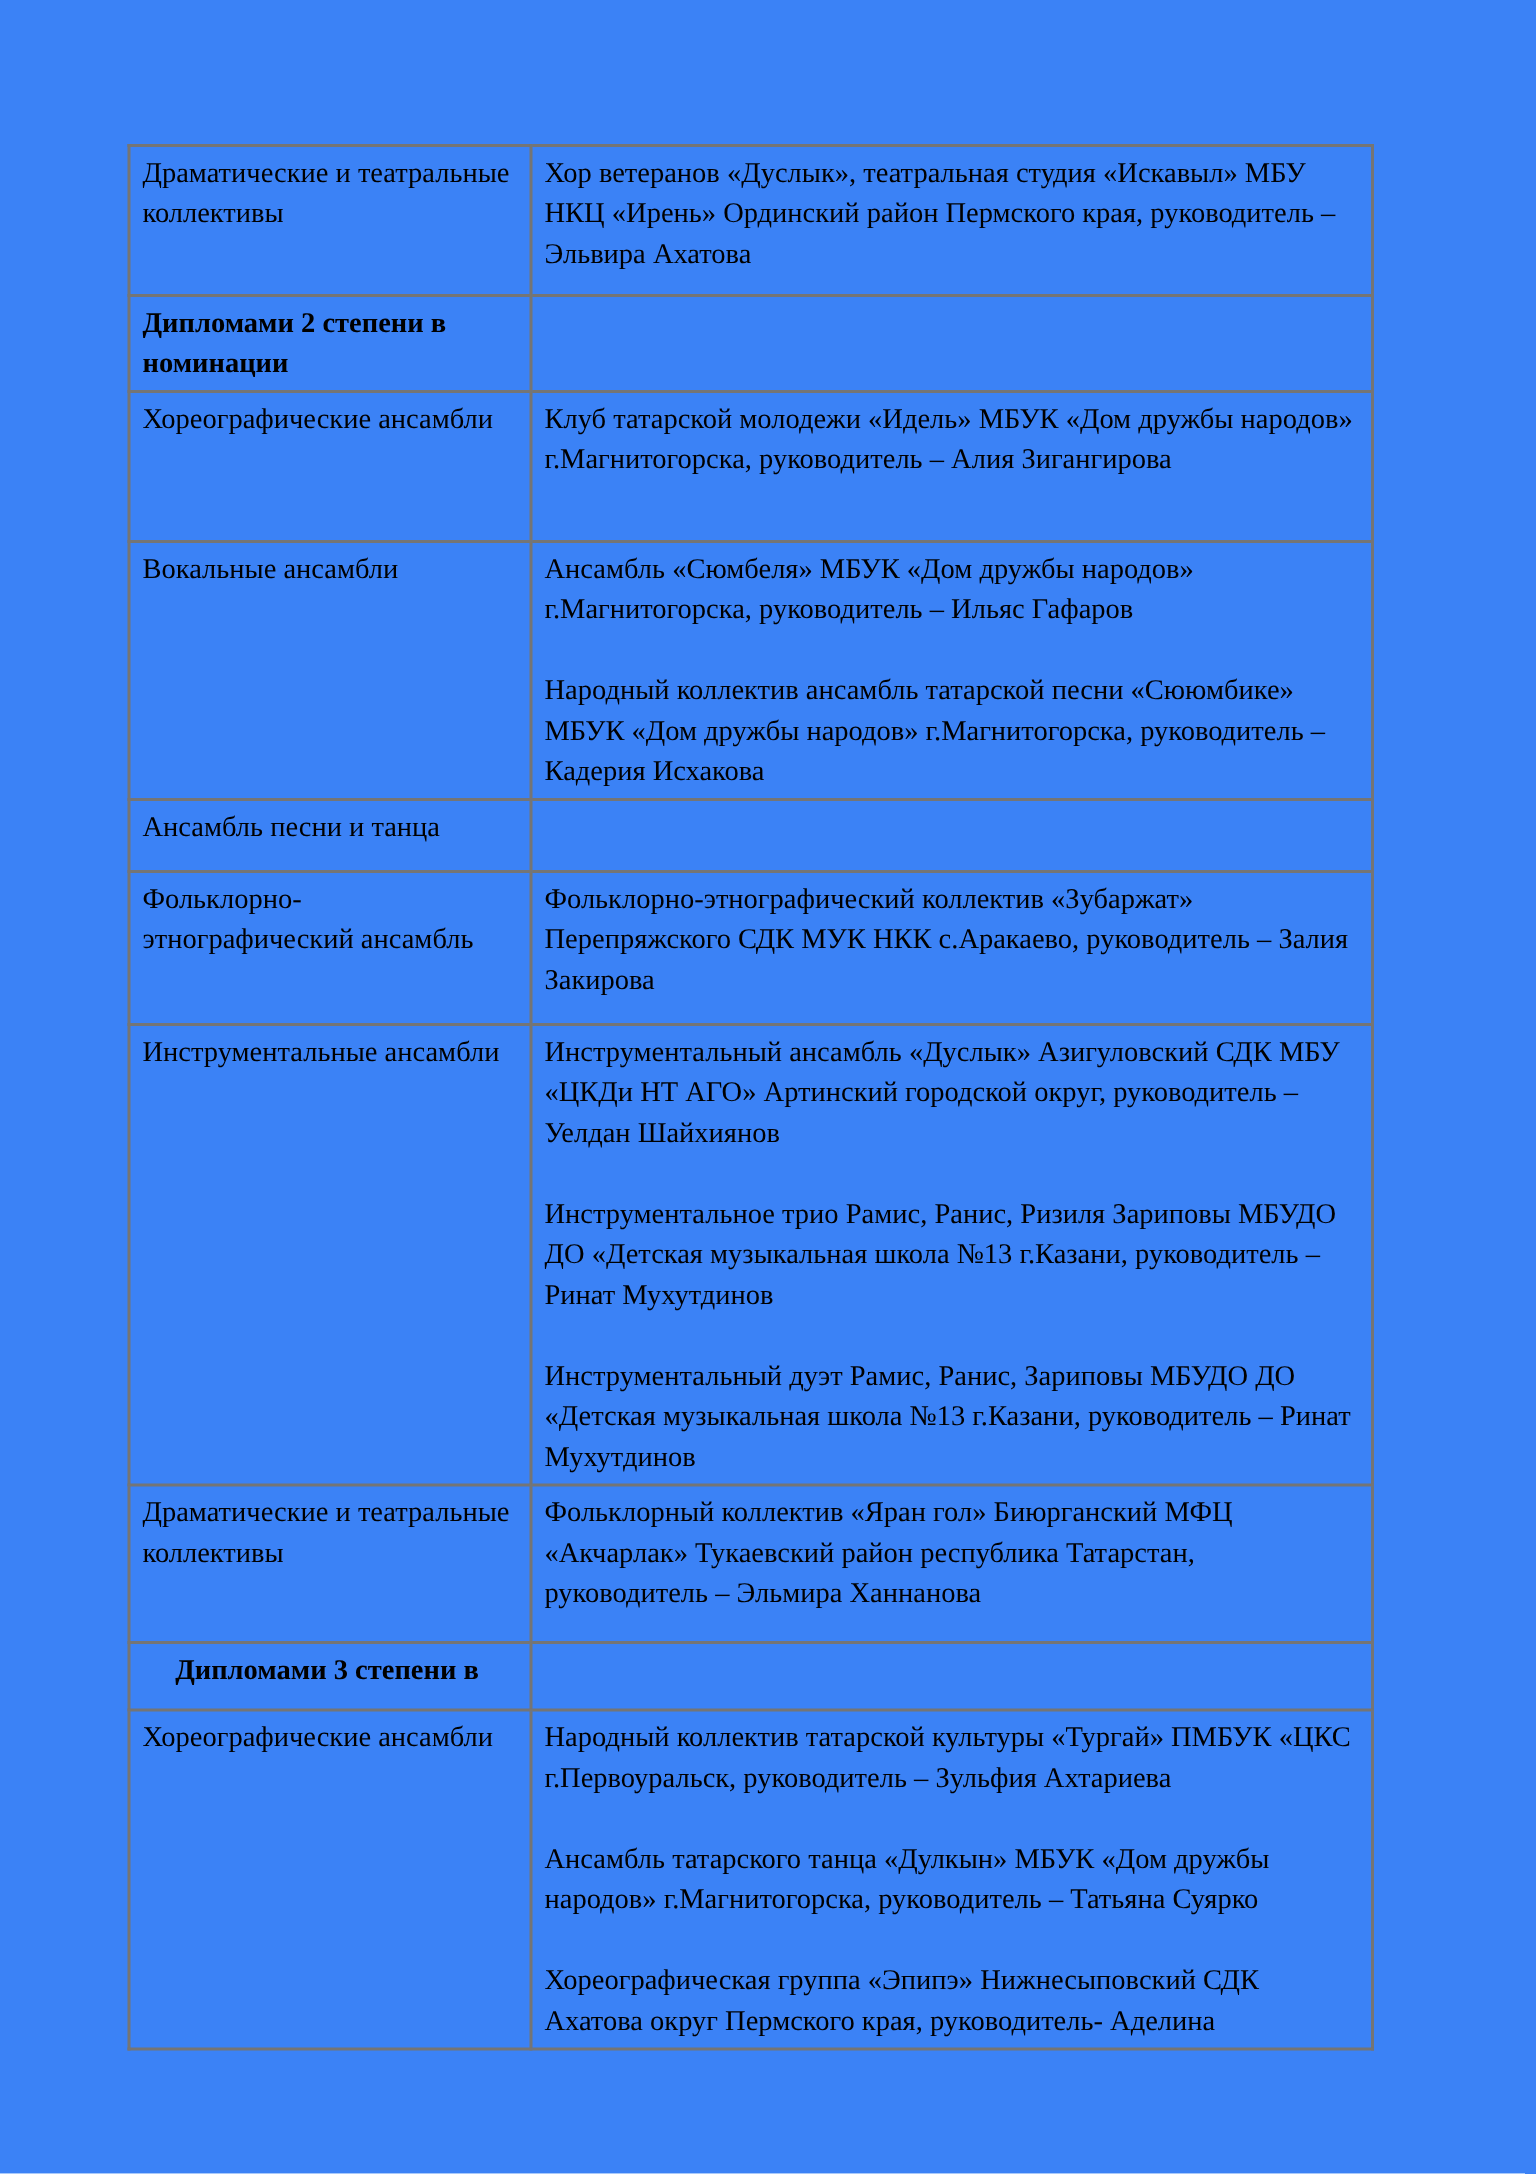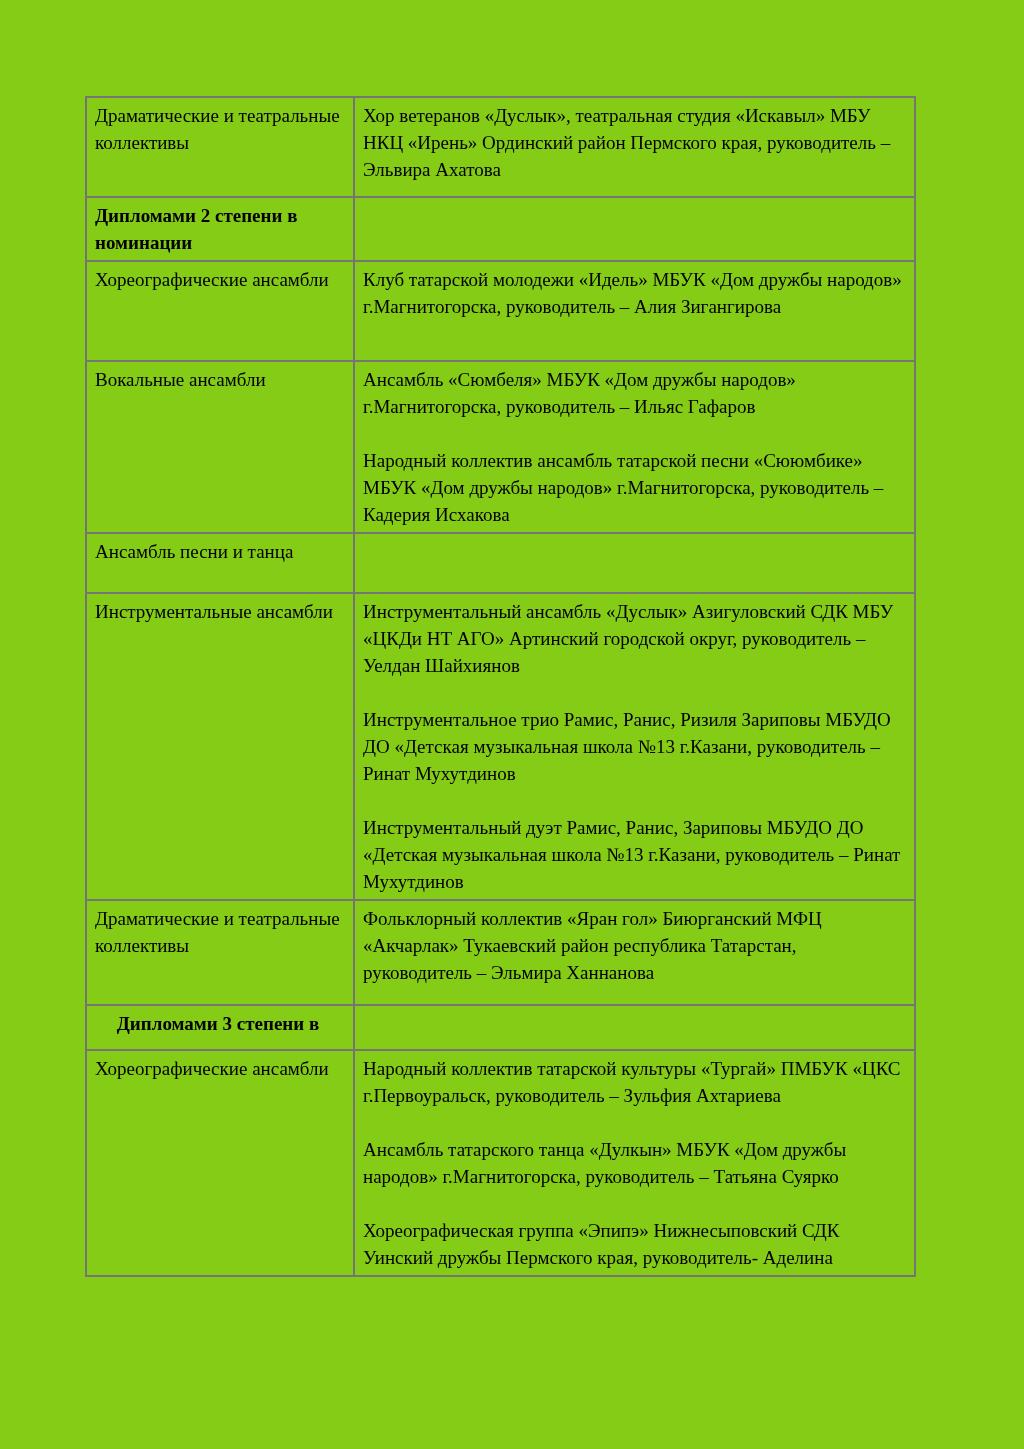--- a/index.html
+++ b/index.html
@@ -11,21 +11,21 @@
   body {
     width: 1024px;
     height: 1449px;
     position: relative;
     font-family: "Liberation Serif", "DejaVu Serif", serif;
     color: #000000;
   }
   .page {
     position: absolute;
     inset: 0;
-    background: #84cc16;
+    background: #3b82f6;
     overflow: hidden;
   }
   table.awards {
     position: absolute;
     left: 85px;
     top: 96px;
     width: 829px;
     border-collapse: collapse;
     table-layout: fixed;
   }
@@ -41,21 +41,21 @@
   td.bold-cell { font-weight: bold; }
   td.indent { padding-left: 14px; border-radius: 20px; }
   .cell-text p {
     margin: 0 0 27px 0;
   }
   .cell-text p:last-child { margin-bottom: 0; }
   tr.r0 { height: 100px; }
   tr.r1 { height: 56px;  }
   tr.r2 { height: 100px; }
   tr.r3 { height: 167px; }
-  tr.r4 { height: 60px;  }
+  tr.r4 { height: 48px;  }
   tr.r5 { height: 102px; }
   tr.r6 { height: 293px; }
   tr.r7 { height: 105px; }
   tr.r8 { height: 45px; text-align: center;  }
   tr.r9 { height: 200px; }
 </style>
 </head>
 <body>
 
 <div class="page">
@@ -115,20 +115,32 @@
       <tr class="r4">
         <td class="nomination">
           <div class="cell-text">
               <p>Ансамбль песни и танца</p>
             </div>
         </td>
         <td>
             <div class="cell-text"></div>
           </td>
       </tr>
+      <tr class="r5">
+        <td class="nomination">
+          <div class="cell-text">
+              <p>Фольклорно-этнографический ансамбль</p>
+            </div>
+        </td>
+        <td>
+          <div class="cell-text">
+            <p>Фольклорно-этнографический коллектив «Зубаржат» Перепряжского СДК МУК НКК с.Аракаево, руководитель – Залия Закирова</p>
+          </div>
+        </td>
+      </tr>
       <tr class="r6">
         <td class="nomination">
           <div class="cell-text">
               <p>Инструментальные ансамбли</p>
             </div>
         </td>
         <td>
           <div class="cell-text">
             <p>Инструментальный ансамбль «Дуслык» Азигуловский СДК МБУ «ЦКДи НТ АГО» Артинский городской округ, руководитель – Уелдан Шайхиянов</p>
             <p>Инструментальное трио Рамис, Ранис, Ризиля Зариповы МБУДО ДО «Детская музыкальная школа №13 г.Казани, руководитель – Ринат Мухутдинов</p>
@@ -161,19 +173,19 @@
       <tr class="r9">
         <td class="nomination">
           <div class="cell-text">
               <p>Хореографические ансамбли</p>
             </div>
         </td>
         <td>
           <div class="cell-text">
             <p>Народный коллектив татарской культуры «Тургай» ПМБУК «ЦКС г.Первоуральск, руководитель – Зульфия Ахтариева</p>
             <p>Ансамбль татарского танца «Дулкын» МБУК «Дом дружбы народов» г.Магнитогорска, руководитель – Татьяна Суярко</p>
-            <p>Хореографическая группа «Эпипэ» Нижнесыповский СДК Уинский дружбы Пермского края, руководитель- Аделина</p>
+            <p>Хореографическая группа «Эпипэ» Нижнесыповский СДК Ахатова округ Пермского края, руководитель- Аделина</p>
           </div>
         </td>
       </tr>
     </tbody>
   </table>
 </div>
 
 </body></html>

